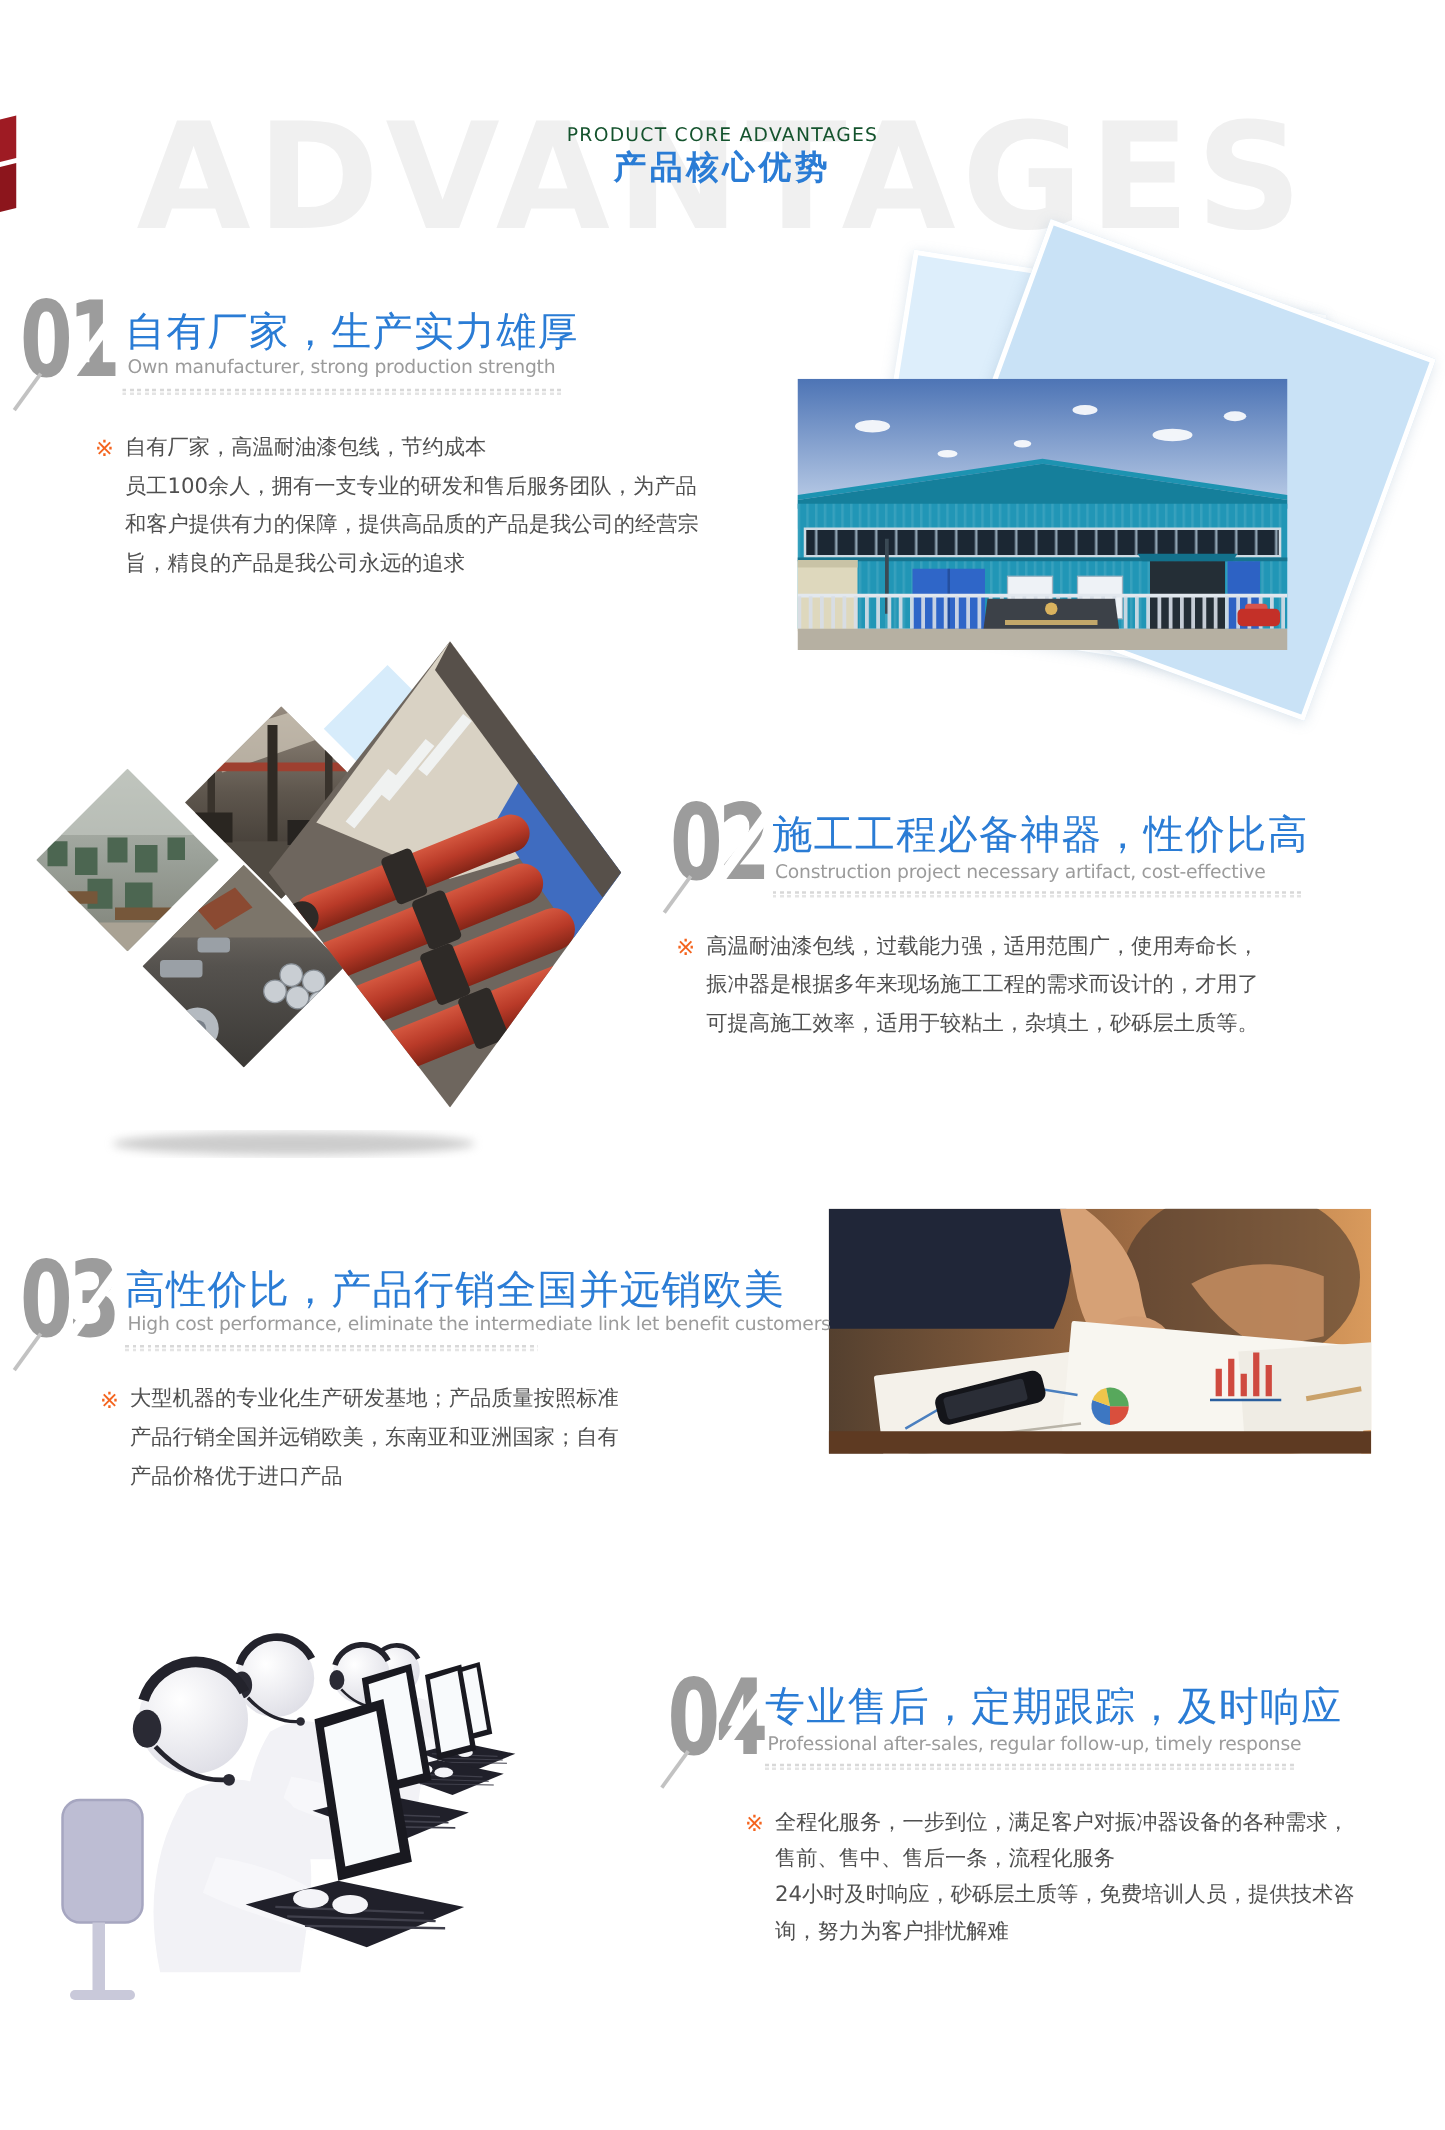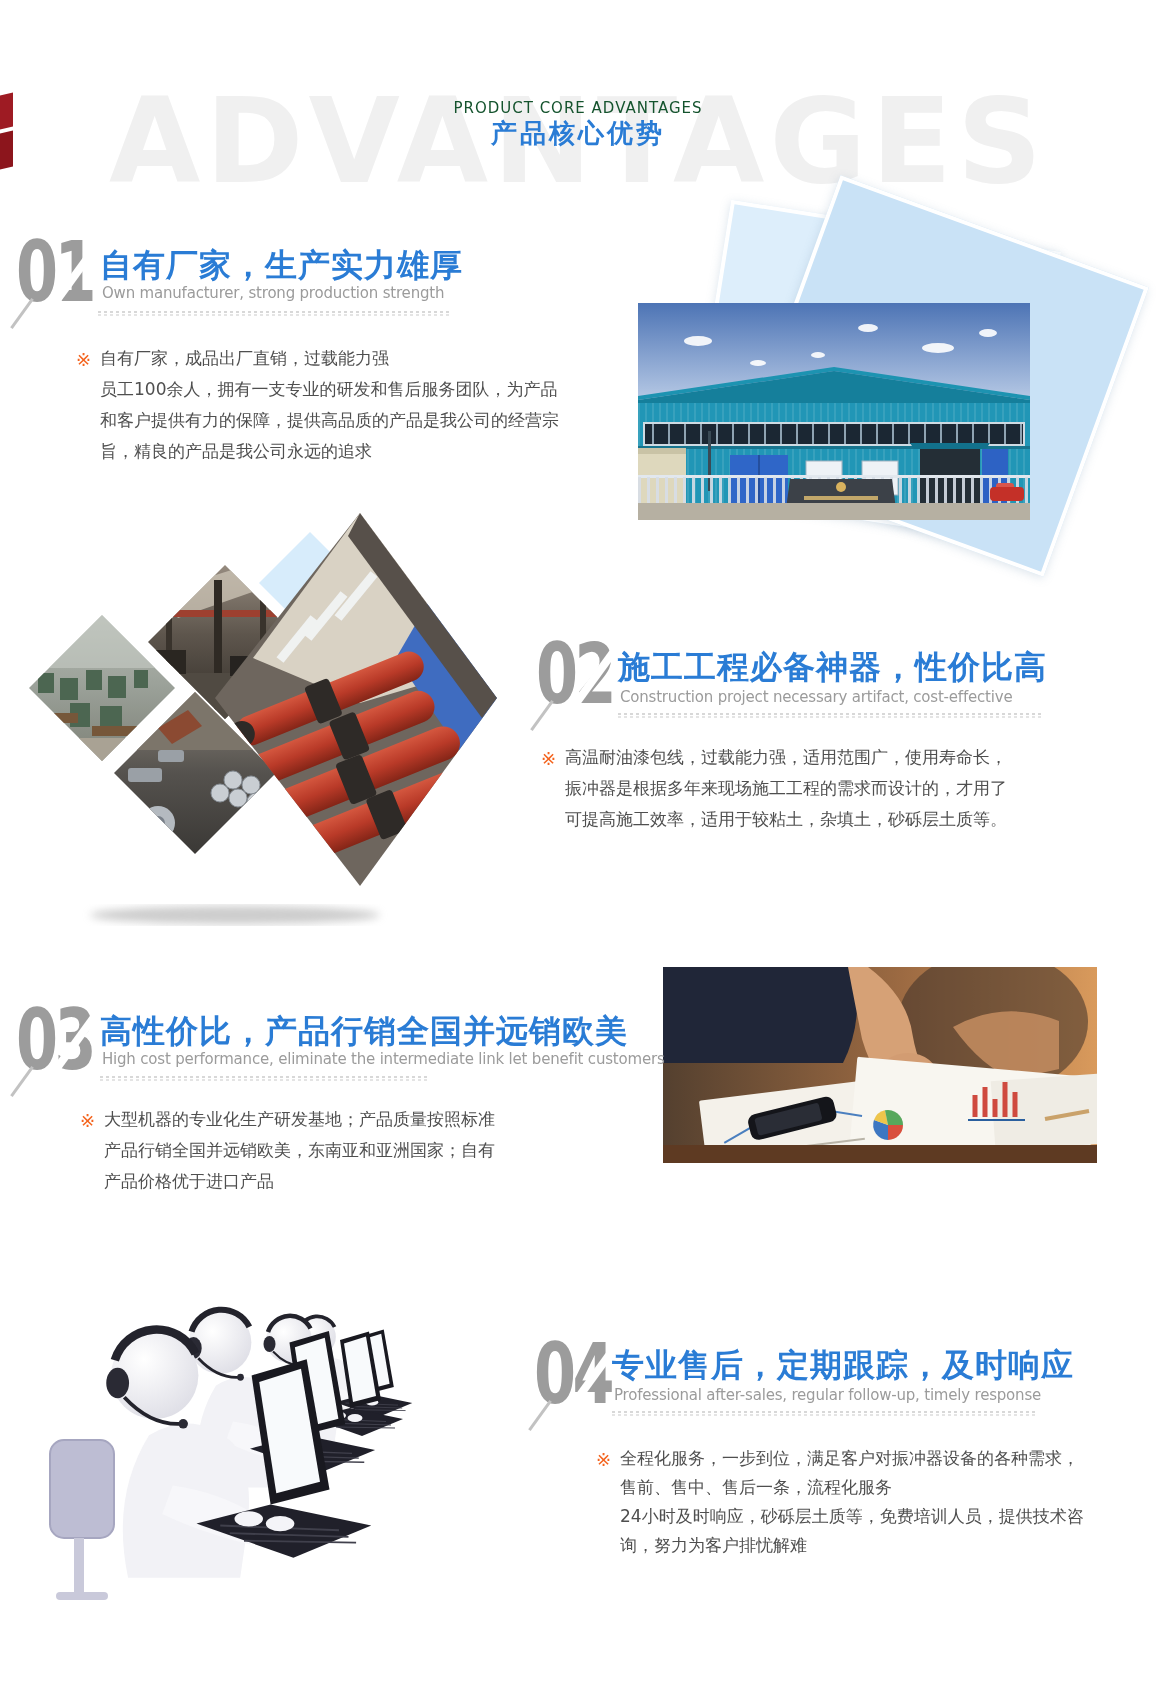--- a/index.html
+++ b/index.html
@@ -16,21 +16,21 @@
   .ribbon{position:absolute;left:0;width:13px;background:#9e1b23;transform:skewY(-14deg);z-index:3;}
   
   .numwrap{position:absolute;width:120px;height:84px;z-index:1;}
   .num{display:inline-block;font-size:84px;line-height:.82;font-weight:bold;color:#9c9c9c;
        letter-spacing:-5px;transform:scaleX(.72);transform-origin:left top;}
   .slash{position:absolute;left:-18px;top:36px;width:150px;height:8px;background:#fff;
          transform:rotate(-54deg);}
   .tail{position:absolute;left:-12px;top:74px;width:36px;height:3px;background:#c2c2c2;
         transform:rotate(-54deg);}
   
-  .sec-title{position:absolute;font-size:32px;font-weight:bold;color:#2a7cd5;
+  .sec-title{position:absolute;font-size:32px;font-weight:normal;color:#2a7cd5;
              letter-spacing:1px;white-space:nowrap;z-index:2;}
   .sec-sub{position:absolute;font-size:15px;color:#9b9b9b;letter-spacing:-.2px;
            white-space:nowrap;z-index:2;}
   .dotline{position:absolute;height:5px;z-index:2;
     background-image:repeating-linear-gradient(90deg,#d8d8d8 0 3px,transparent 3px 6px),
                      repeating-linear-gradient(90deg,#e4e4e4 0 3px,transparent 3px 6px);
     background-size:100% 2px,100% 2px;background-position:0 0,0 3px;background-repeat:no-repeat;}
   
   .body{position:absolute;font-size:17px;color:#4f4f4f;line-height:31px;z-index:2;}
   .body .mk{position:absolute;left:-24px;top:1px;color:#f4641e;font-size:18px;}
@@ -53,21 +53,21 @@
   <div class="numwrap" style="left:16px;top:238px;">
     <span class="num">01</span>
     <i class="slash"></i>
     <i class="tail"></i>
   </div>
   <div class="sec-title" style="left:100px;top:244px;">自有厂家，生产实力雄厚</div>
   <div class="sec-sub" style="left:102px;top:284px;">Own manufacturer, strong production strength</div>
   <div class="dotline" style="left:98px;top:311px;width:352px;"></div>
   <div class="body" style="left:100px;top:343px;">
     <span class="mk">※</span>
-    <div class="bl">自有厂家，成品出厂直销，过载能力强</div>
+    <div class="bl">自有厂家，高温耐油漆包线，节约成本</div>
     <div class="bl">员工100余人，拥有一支专业的研发和售后服务团队，为产品</div>
     <div class="bl">和客户提供有力的保障，提供高品质的产品是我公司的经营宗</div>
     <div class="bl">旨，精良的产品是我公司永远的追求</div>
   </div>
 
   <div class="sheet" style="left:706px;top:224px;width:326px;height:288px;background:#ddeefb;transform:rotate(9deg);"></div>
   <div class="sheet" style="left:778px;top:222px;width:320px;height:300px;background:#c9e2f6;transform:rotate(20deg);"></div>
   <svg class="art" style="left:638px;top:303px;z-index:2;" width="392" height="217" viewBox="0 0 392 217">
     <defs>
       <linearGradient id="fsky" x1="0" y1="0" x2="0" y2="1">

